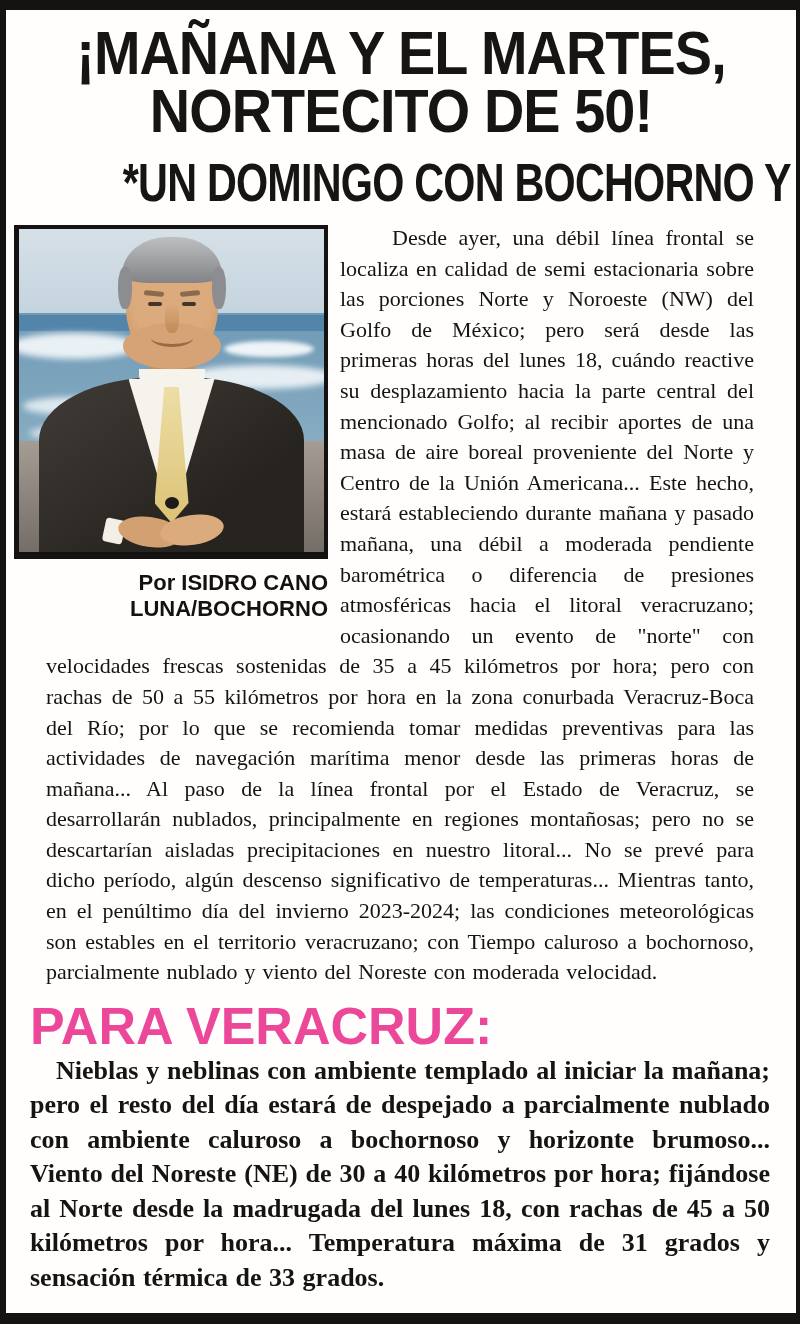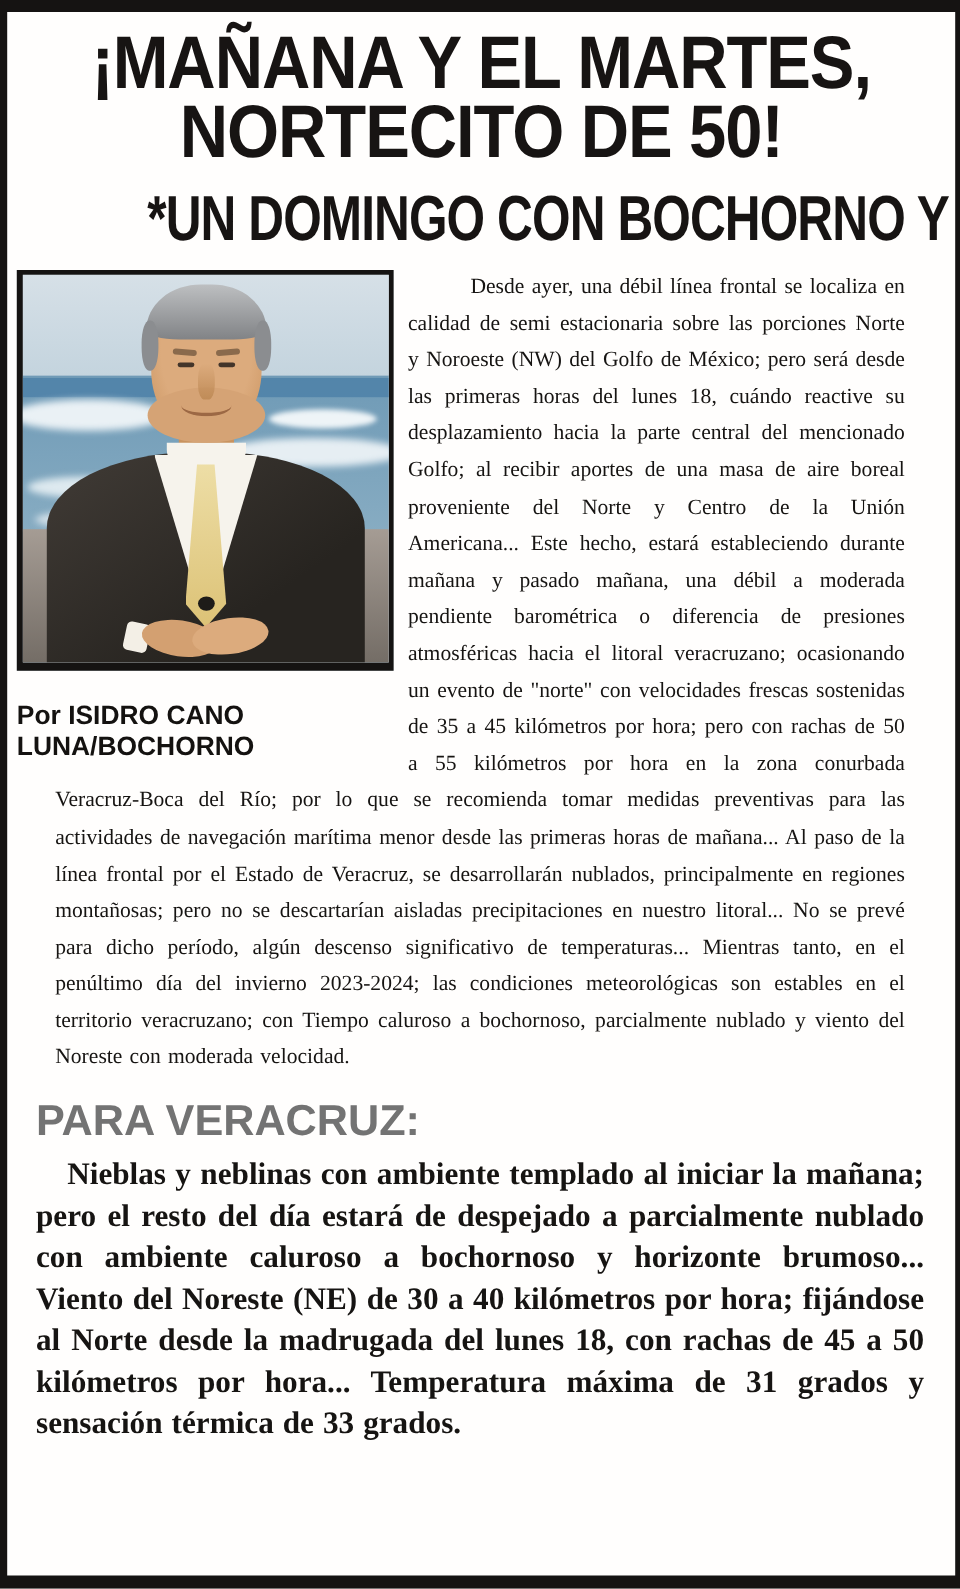--- a/index.html
+++ b/index.html
@@ -56,26 +56,26 @@
   .m-brow-r{left:calc(50% + 8px);top:62px;width:20px;height:5px;background:#8a6a4c;border-radius:3px;transform:rotate(-5deg);z-index:10;}
   .m-eye-l{left:calc(50% - 24px);top:73px;width:14px;height:4px;background:#43352a;border-radius:2px;z-index:10;}
   .m-eye-r{left:calc(50% + 10px);top:73px;width:14px;height:4px;background:#43352a;border-radius:2px;z-index:10;}
   .m-nose{left:calc(50% - 7px);top:74px;width:14px;height:30px;
     background:linear-gradient(rgba(0,0,0,0),#c08c58);border-radius:40%;z-index:10;}
   .m-smile{left:calc(50% - 21px);top:100px;width:42px;height:15px;
     border-bottom:3px solid #9c6844;border-radius:50%;z-index:10;}
   .m-cuff{left:calc(50% - 68px);top:290px;width:20px;height:24px;background:#f3efe6;border-radius:4px;transform:rotate(12deg);z-index:10;}
   .m-hand-l{left:calc(50% - 54px);top:288px;width:64px;height:30px;background:#d3a071;border-radius:50%;transform:rotate(8deg);z-index:11;}
   .m-hand-r{left:calc(50% - 12px);top:286px;width:64px;height:30px;background:#dcab7d;border-radius:50%;transform:rotate(-8deg);z-index:11;}
-  .caption{margin-top:24px;text-align:left;font-family:"Liberation Sans",sans-serif;
+  .caption{margin-top:11px;text-align:right;font-family:"Liberation Sans",sans-serif;
     font-weight:bold;font-size:22px;line-height:26px;color:#141210;}
   .cap-line{display:block;}
-  .lead{margin:16px;font-size:18px;line-height:30.6px;text-indent:52px;word-spacing:1.5px;}
+  .lead{margin:16px;font-size:22px;line-height:30.6px;text-indent:52px;word-spacing:1.5px;}
   .section-h{margin:16px 0 6px;font-family:"Liberation Sans",sans-serif;font-weight:bold;
-    font-size:36px;line-height:44px;text-align:left;color:#737373;}
+    font-size:52px;line-height:44px;text-align:left;color:#ec4899;}
   .forecast{margin:0;font-weight:bold;font-size:26px;line-height:34.5px;text-indent:26px;word-spacing:1px;}
 </style>
 </head>
 <body>
 
 <div class="page">
 
   <header class="headlines">
     <h1 class="h1">
       <span class="h1-line">¡MAÑANA Y EL MARTES,</span>

